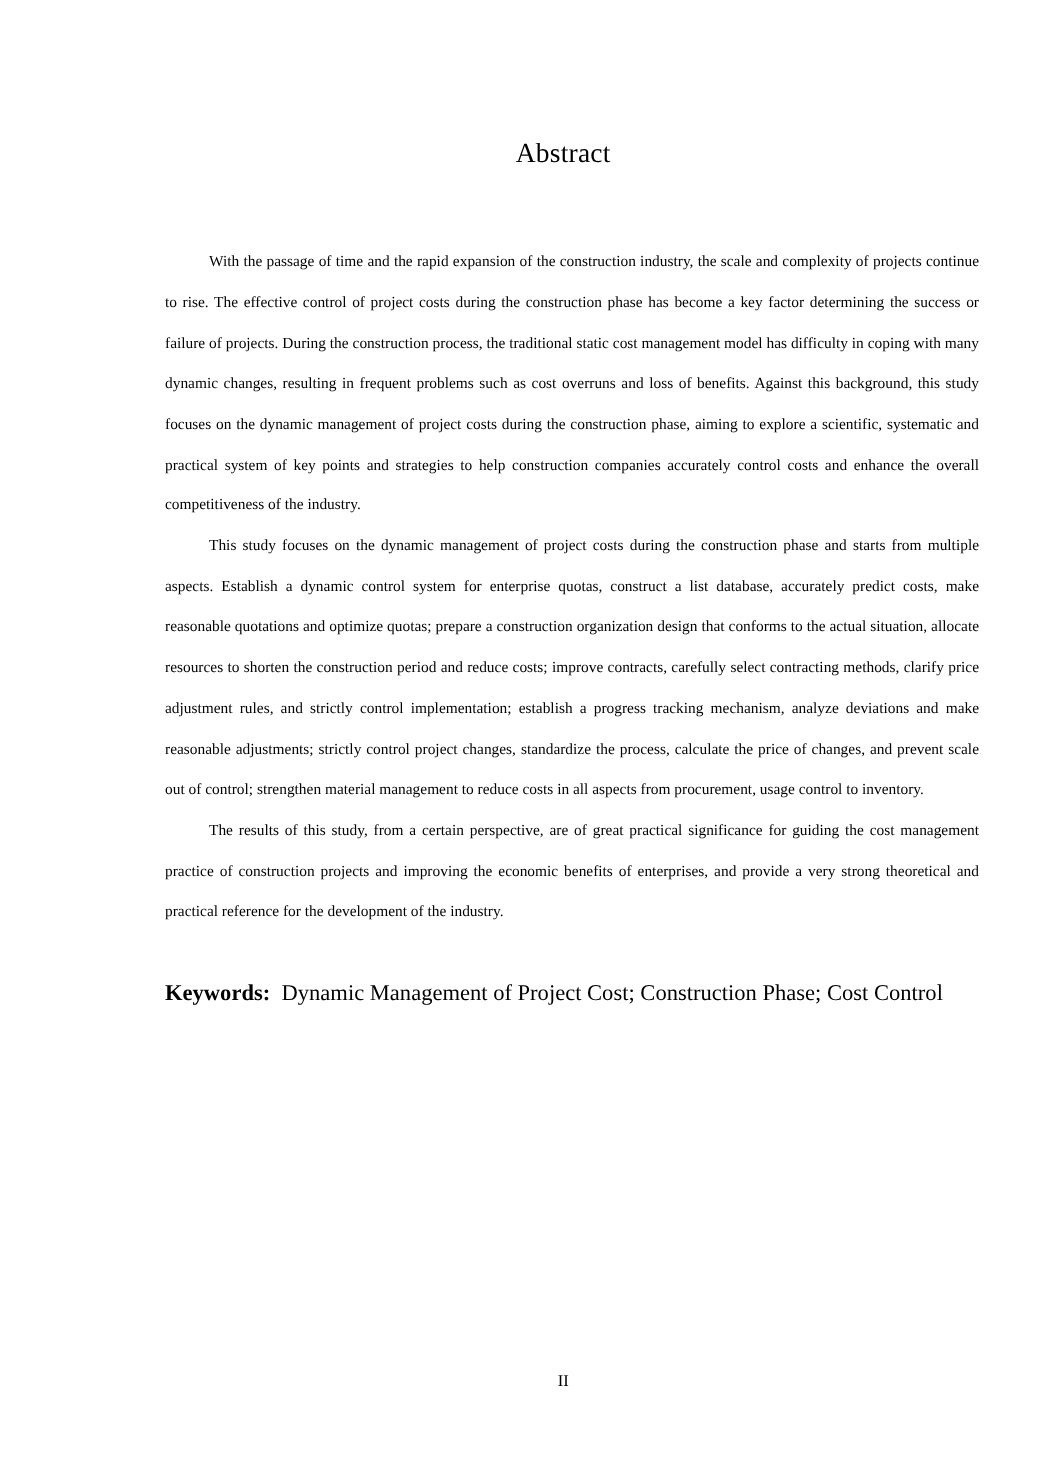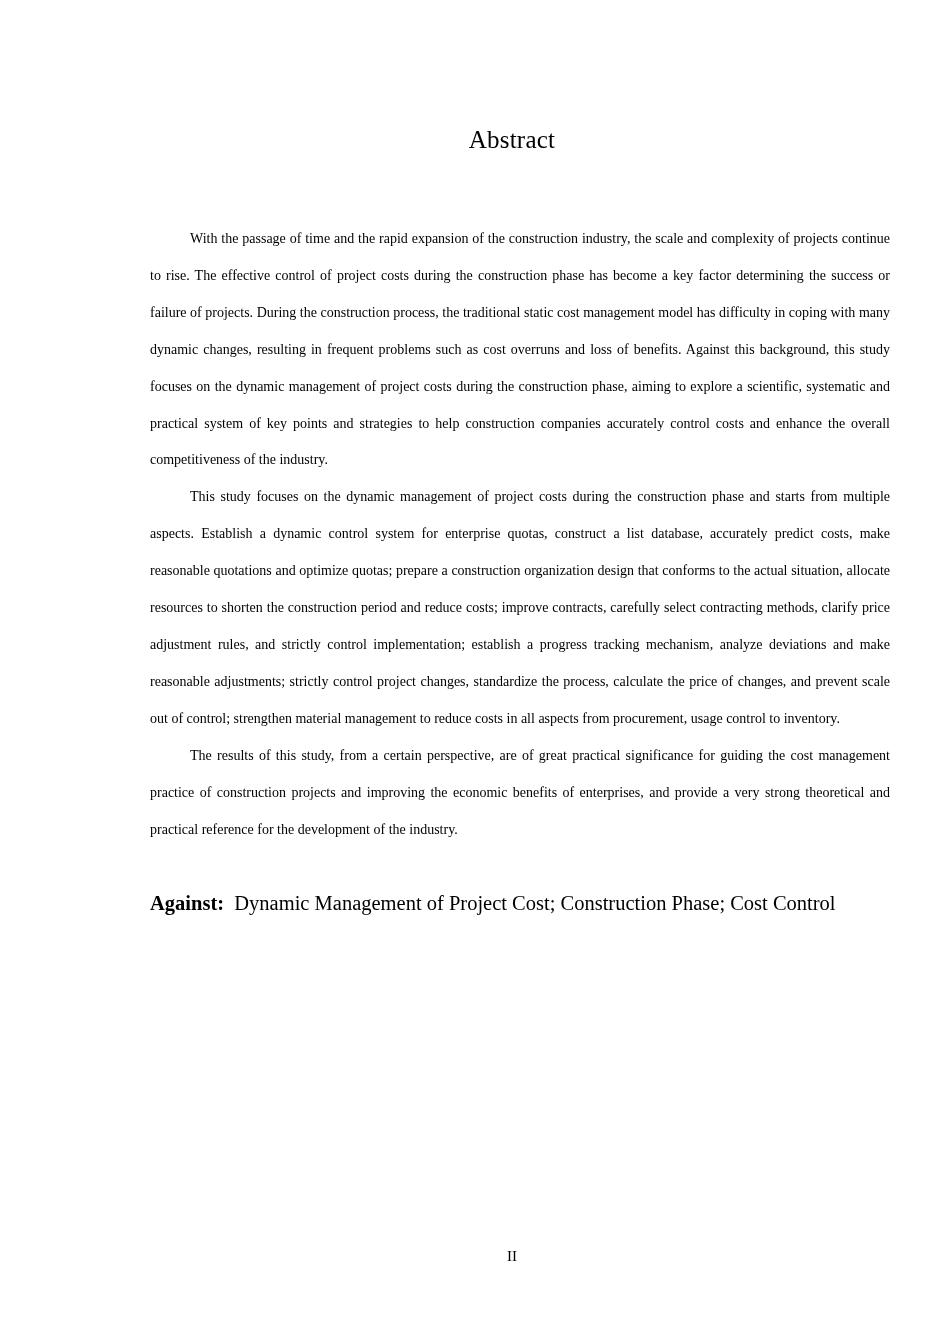--- a/index.html
+++ b/index.html
@@ -93,20 +93,20 @@
 
   <div class="body-block">
 
     <p class="para">With the passage of time and the rapid expansion of the construction industry, the scale and complexity of projects continue to rise. The effective control of project costs during the construction phase has become a key factor determining the success or failure of projects. During the construction process, the traditional static cost management model has difficulty in coping with many dynamic changes, resulting in frequent problems such as cost overruns and loss of benefits. Against this background, this study focuses on the dynamic management of project costs during the construction phase, aiming to explore a scientific, systematic and practical system of key points and strategies to help construction companies accurately control costs and enhance the overall competitiveness of the industry.</p>
 
     <p class="para">This study focuses on the dynamic management of project costs during the construction phase and starts from multiple aspects. Establish a dynamic control system for enterprise quotas, construct a list database, accurately predict costs, make reasonable quotations and optimize  quotas; prepare a construction organization design that conforms to the actual situation, allocate resources to shorten the construction period and reduce costs; improve contracts, carefully select contracting methods, clarify price adjustment rules, and strictly control implementation; establish a progress tracking mechanism, analyze deviations and make reasonable adjustments; strictly control project changes, standardize the process, calculate the price of changes,  and  prevent scale out of control; strengthen material management to reduce costs in all aspects from procurement, usage control to inventory.</p>
 
     <p class="para">The results of this study, from a certain perspective, are of great practical significance for guiding the cost management practice of construction projects and  improving  the economic benefits of enterprises,  and provide a  very strong theoretical and practical reference for the development of the industry.</p>
 
     <p class="keywords-line">
-      <span class="keywords-label">Against:</span><span>&nbsp; </span><span class="keywords-value">Dynamic Management of Project Cost; Construction Phase; Cost Control</span>
+      <span class="keywords-label">Keywords:</span><span>&nbsp; </span><span class="keywords-value">Dynamic Management of Project Cost; Construction Phase; Cost Control</span>
     </p>
 
   </div>
 
   <div class="page-number">II</div>
 
 </div>
 
 </body></html>

